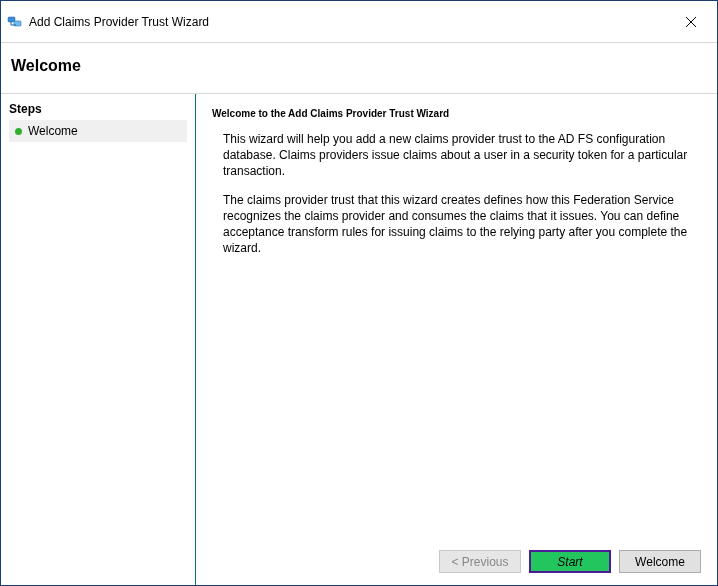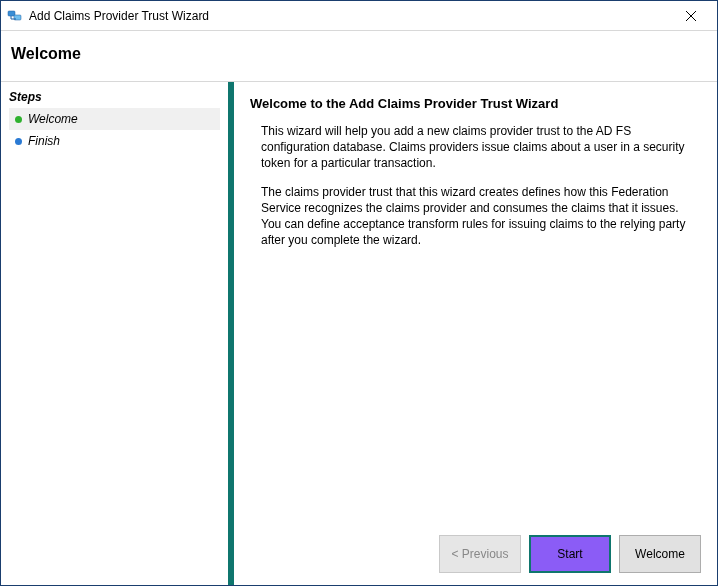--- a/index.html
+++ b/index.html
@@ -8,21 +8,21 @@
       font-size: 12px;
       background: #fff;
       width: 718px;
       height: 586px;
       border: 1px solid #1a3e6e;
       overflow: hidden;
       display: flex;
       flex-direction: column;
     }
     .titlebar {
-      height: 30px;
+      height: 42px;
       display: flex;
       align-items: center;
       padding: 9px 6px;
       border-bottom: 1px solid #d8d8d8;
       background: #fff;
     }
     .titlebar .app-icon { width: 16px; height: 16px; margin-right: 6px; display: inline-block; }
     .titlebar .title { flex: 1; font-size: 12px; }
     .titlebar .close {
       width: 40px; height: 28px; display: flex; align-items: center; justify-content: center;
@@ -34,25 +34,24 @@
       font-weight: bold;
       color: #000;
     }
     .content {
       display: flex;
       flex: 1;
       border-top: 1px solid #d8d8d8;
       overflow: hidden;
     }
     .sidebar {
-      width: 233px;
+      width: 195px;
       padding: 6px 8px;
-      border-right: 6px solid #0f766e;
+      border-right: 1px solid #0f766e;
       background: #fff;
-      font-style: italic;
     }
     .sidebar-heading {
       font-weight: bold;
       font-size: 12px;
       padding: 2px 0 4px 0;
     }
     .step {
       display: flex;
       align-items: center;
       gap: 6px;
@@ -72,54 +71,55 @@
     .bullet.blue { background: #2a7ad4; }
     .main {
       flex: 1;
       padding: 14px 16px 12px 16px;
       display: flex;
       flex-direction: column;
       color: #000;
     }
     .main-heading {
       font-weight: bold;
-      font-size: 13px;
+      font-size: 10px;
       margin-bottom: 12px;
     }
     .main-para {
       font-size: 12px;
       line-height: 1.35;
       margin-bottom: 12px;
       margin-left: 11px;
     }
     .main-spacer { flex: 1; }
     .button-row {
       display: flex;
       justify-content: flex-end;
       gap: 8px;
       padding-top: 8px;
     }
     .btn {
       min-width: 82px;
-      height: 38px;
+      height: 23px;
       font-size: 12px;
       font-family: inherit;
       background: #e1e1e1;
       border: 1px solid #adadad;
       cursor: pointer;
     }
     .btn:disabled {
       color: #888;
       background: #e6e6e6;
       border-color: #c9c9c9;
       cursor: default;
     }
     .btn.primary {
-      border: 2px solid #0f766e;
-      background: #8b5cf6;
+      border: 2px solid #4c1d95;
+      background: #22c55e;
+      font-style: italic;
     }
   </style>
 </head>
 <body>
 
 <div class="titlebar">
   <span class="app-icon">
     <svg width="16" height="16" viewBox="0 0 16 16">
       <rect x="1" y="3" width="7" height="5" rx="1" fill="#3a8ed6" stroke="#1d5fa3" stroke-width="0.5"></rect>
       <rect x="7" y="7" width="7" height="5" rx="1" fill="#6fbef0" stroke="#1d5fa3" stroke-width="0.5"></rect>
@@ -138,24 +138,20 @@
 <div class="page-title">Welcome</div>
 
 <div class="content">
   <div class="sidebar">
     <div class="sidebar-heading">Steps</div>
 
     <div class="step active">
       <span class="bullet green"></span>
       <span>Welcome</span>
     </div>
-    <div class="step">
-      <span class="bullet blue"></span>
-      <span>Finish</span>
-    </div>
   </div>
 
   <div class="main">
     <div class="main-heading">Welcome to the Add Claims Provider Trust Wizard</div>
     <div class="main-para">This wizard will help you add a new claims provider trust to the AD FS configuration database. Claims providers issue claims about a user in a security token for a particular transaction.</div>
     <div class="main-para">The claims provider trust that this wizard creates defines how this Federation Service recognizes the claims provider and consumes the claims that it issues. You can define acceptance transform rules for issuing claims to the relying party after you complete the wizard.</div>
     <div class="main-spacer"></div>
     <div class="button-row">
       <button class="btn" disabled="">&lt; Previous</button>
       <button class="btn primary">Start</button>

